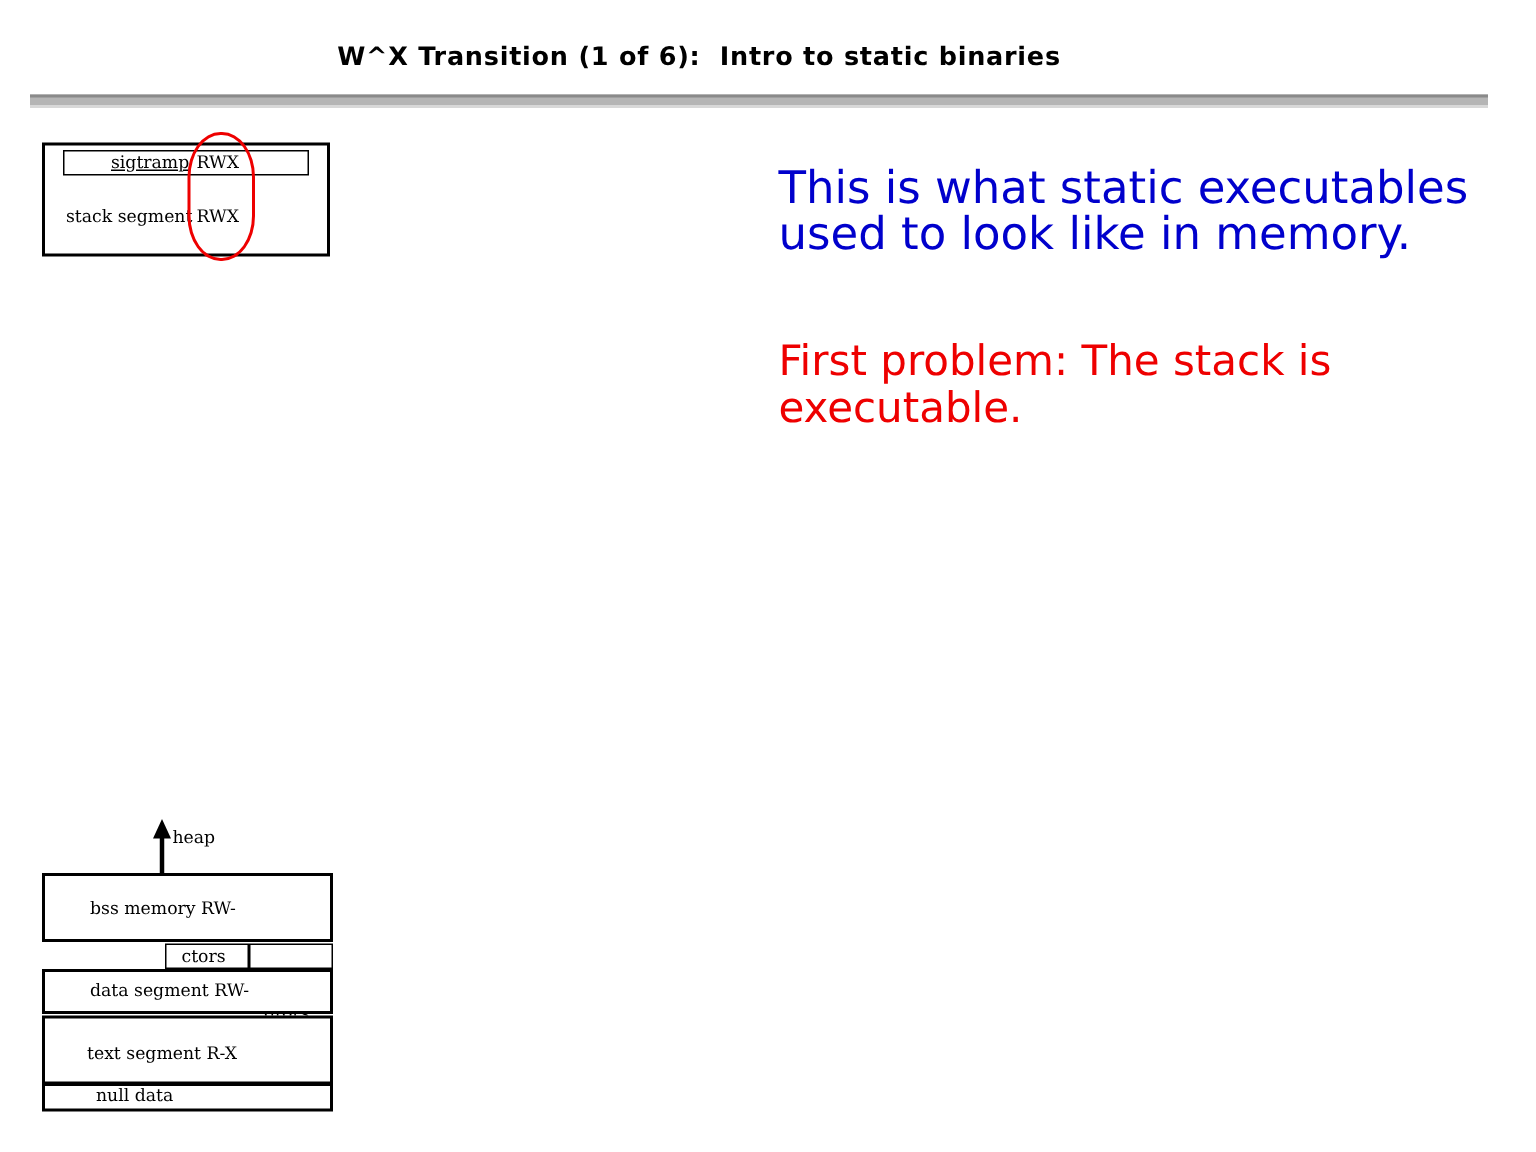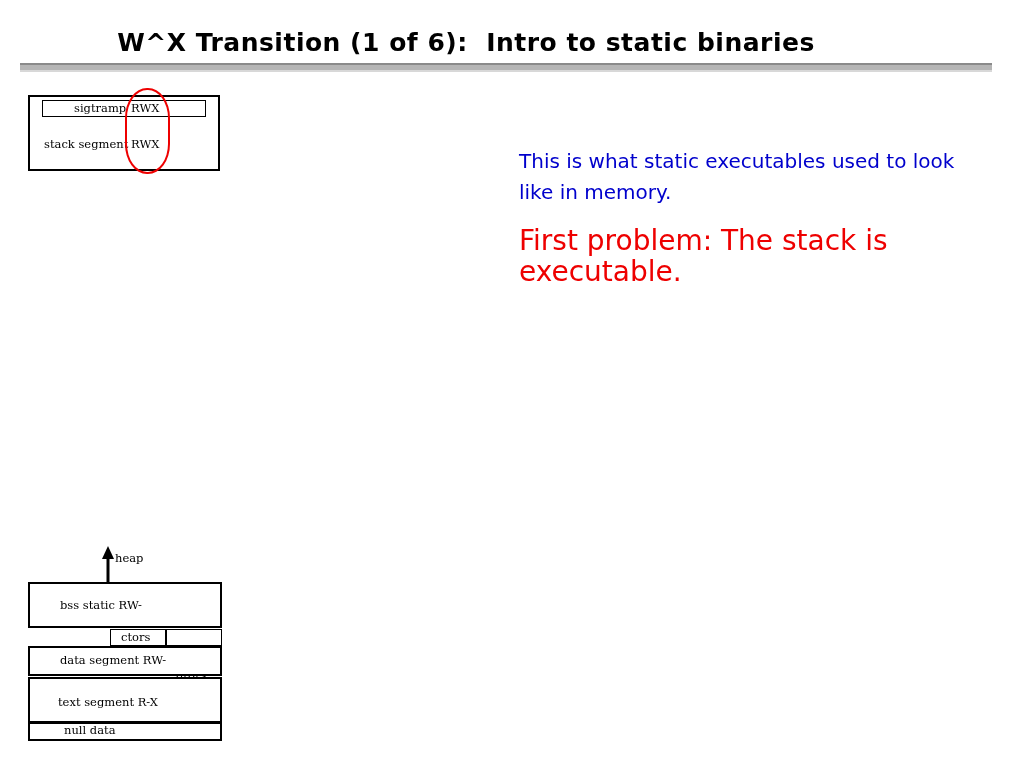--- a/index.html
+++ b/index.html
@@ -17,21 +17,21 @@
 
   
   #slide-title {
     position: absolute;
     left: 0;
     top: 28px;
     width: 932px;
     text-align: center;
     font-family: "DejaVu Sans", sans-serif;
     font-weight: bold;
-    font-size: 25px;
+    font-size: 17px;
     letter-spacing: 0.5px;
     color: #000000;
     white-space: pre;
   }
   #title-rule {
     position: absolute;
     left: 20px;
     top: 63px;
     width: 972px;
     height: 5px;
@@ -74,20 +74,21 @@
   }
   #sigtramp-row {
     left: 42px;
     top: 100px;
     width: 164px;
     height: 17px;
   }
   #sigtramp-label {
     left: 74px;
     top: 101px;
+    text-decoration: underline;
   }
   #sigtramp-perm {
     left: 131px;
     top: 101px;
     font-weight: normal;
   }
   #stack-seg-label {
     left: 44px;
     top: 137px;
   }
@@ -109,24 +110,23 @@
     background: transparent;
   }
 
   
   #note-blue {
     position: absolute;
     left: 519px;
     top: 110px;
     width: 460px;
     font-family: "DejaVu Sans", sans-serif;
-    font-size: 20px;
+    font-size: 30px;
     line-height: 31px;
     color: #0000cc;
-    margin-top: 36px;
   }
   #note-red {
     position: absolute;
     left: 519px;
     top: 225px;
     width: 460px;
     font-family: "DejaVu Sans", sans-serif;
     font-size: 28px;
     line-height: 31px;
     color: #ee0000;
@@ -230,21 +230,21 @@
 <div id="note-blue">This is what static executables used to look like in memory.</div>
 <div id="note-red">First problem: The stack is executable.</div>
 
 <svg id="heap-arrow" viewBox="0 0 16 44">
   <line x1="8" y1="44" x2="8" y2="10" stroke="#000000" stroke-width="3"></line>
   <polygon points="8,0 2,13 14,13" fill="#000000"></polygon>
 </svg>
 <div class="mem-label" id="heap-label">heap</div>
 
 <div class="mem-box" id="bss-box"></div>
-<div class="mem-label" id="bss-label">bss static RW-</div>
+<div class="mem-label" id="bss-label">bss memory RW-</div>
 
 <div class="mem-row" id="ctors-row"></div>
 <div class="mem-label" id="ctors-label">ctors</div>
 <div class="mem-row" id="dtors-row"></div>
 <div class="mem-label" id="dtors-label">dtors</div>
 
 <div class="mem-box" id="data-box"></div>
 <div class="mem-label" id="data-label">data segment RW-</div>
 
 <div class="mem-box" id="text-box"></div>

